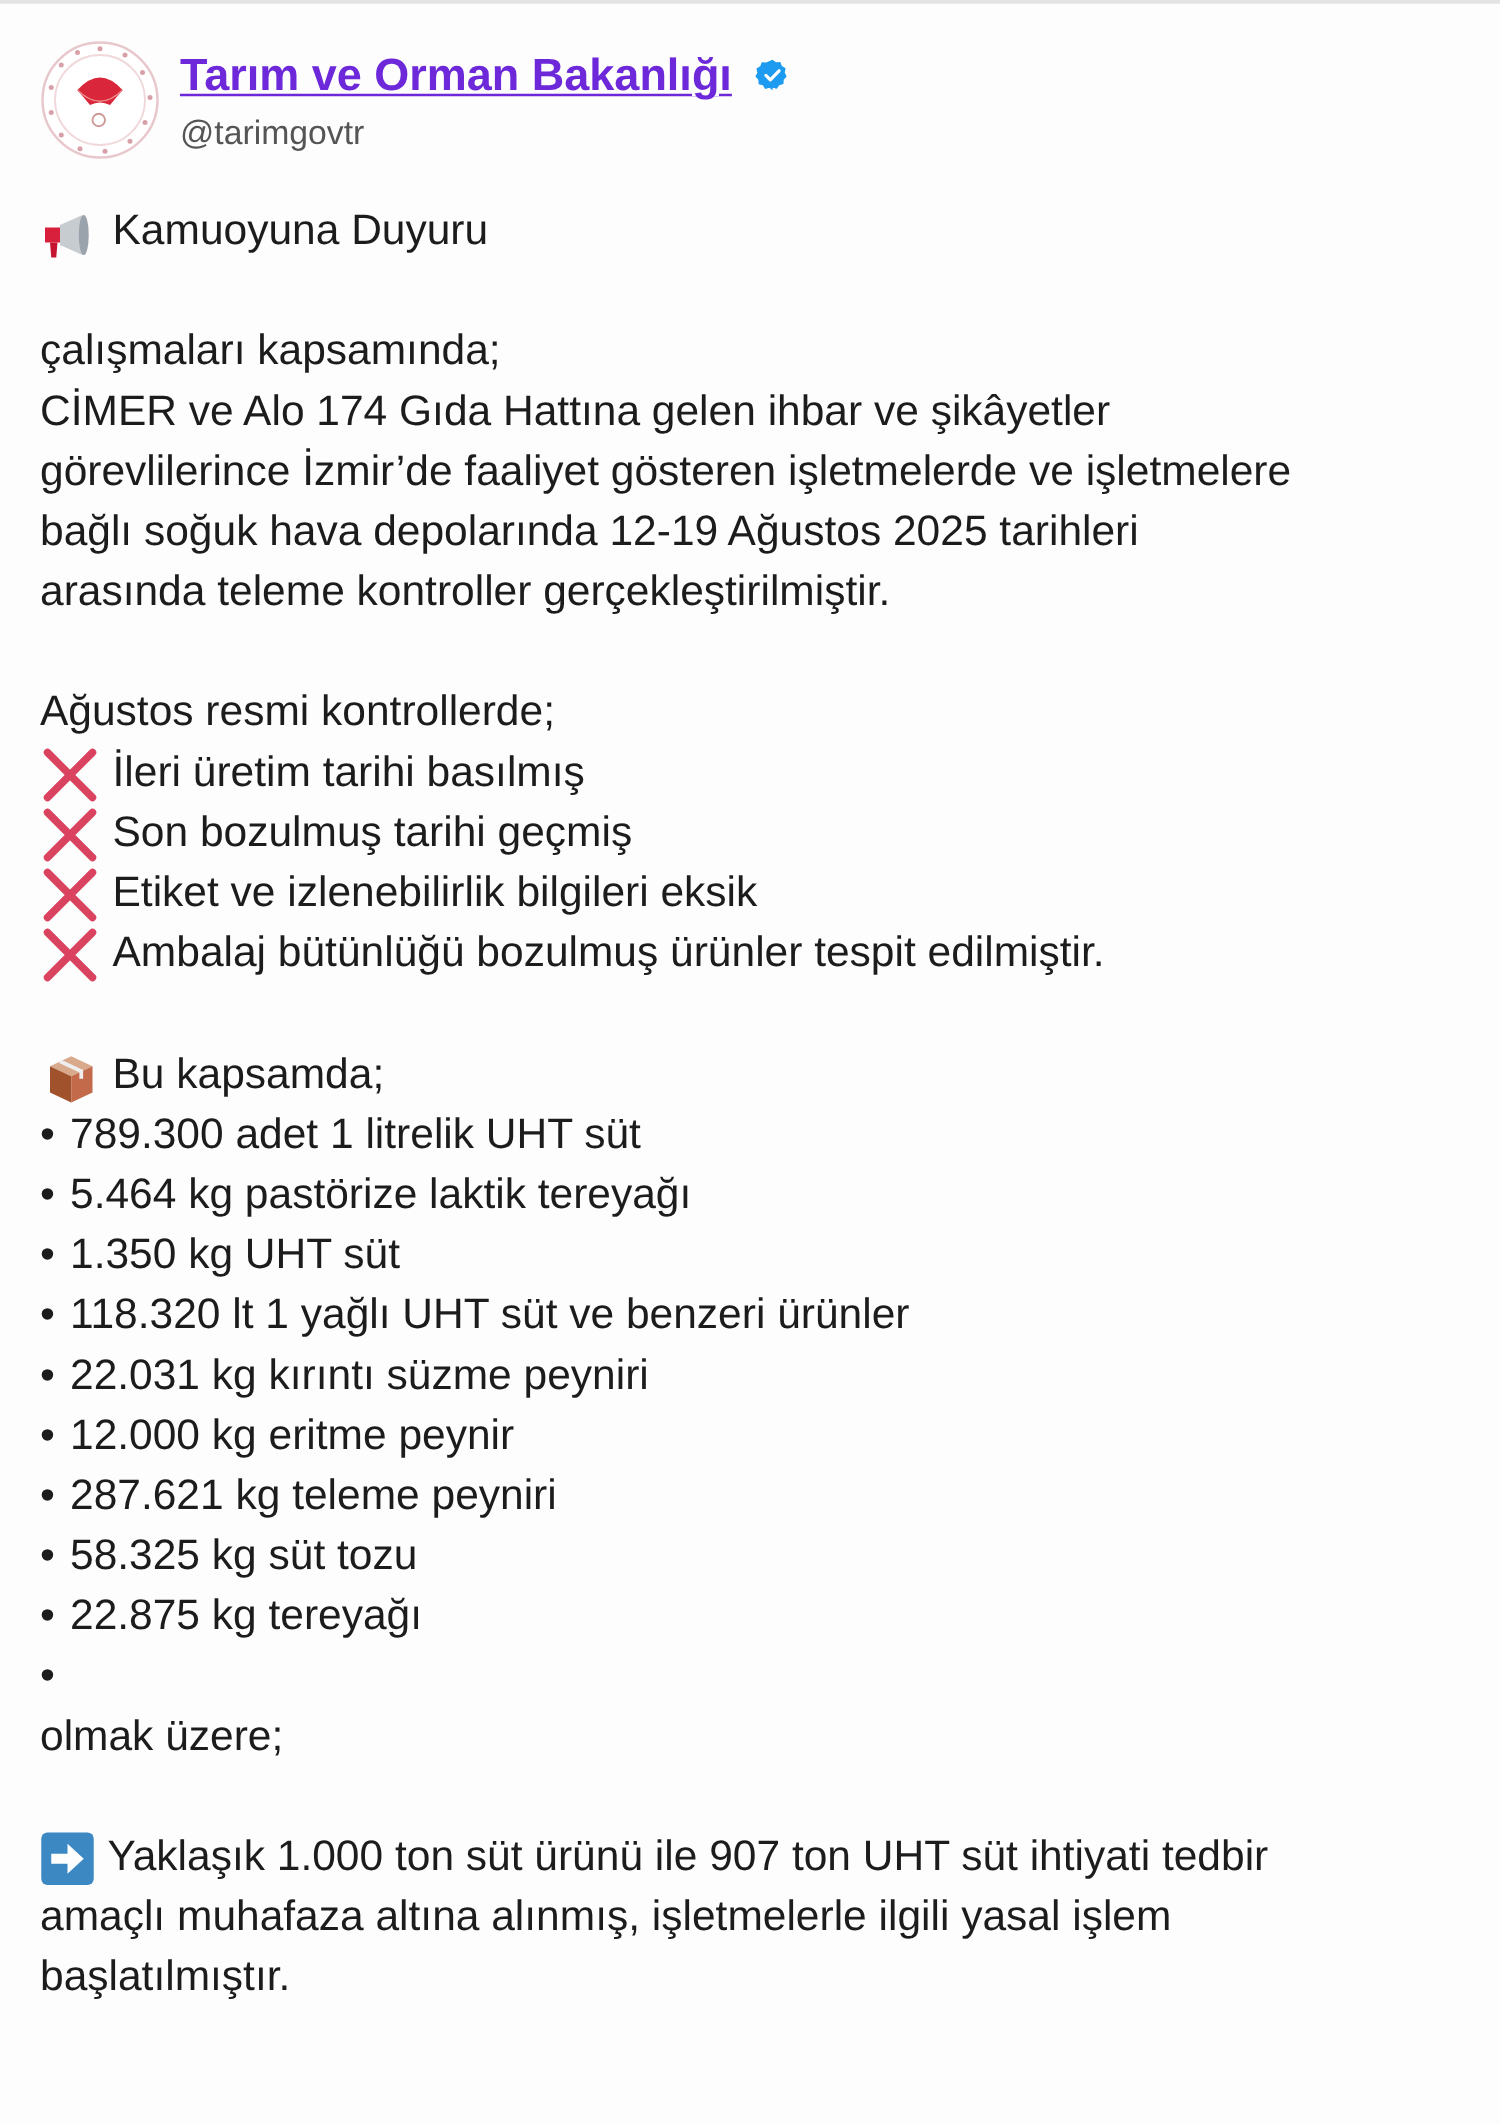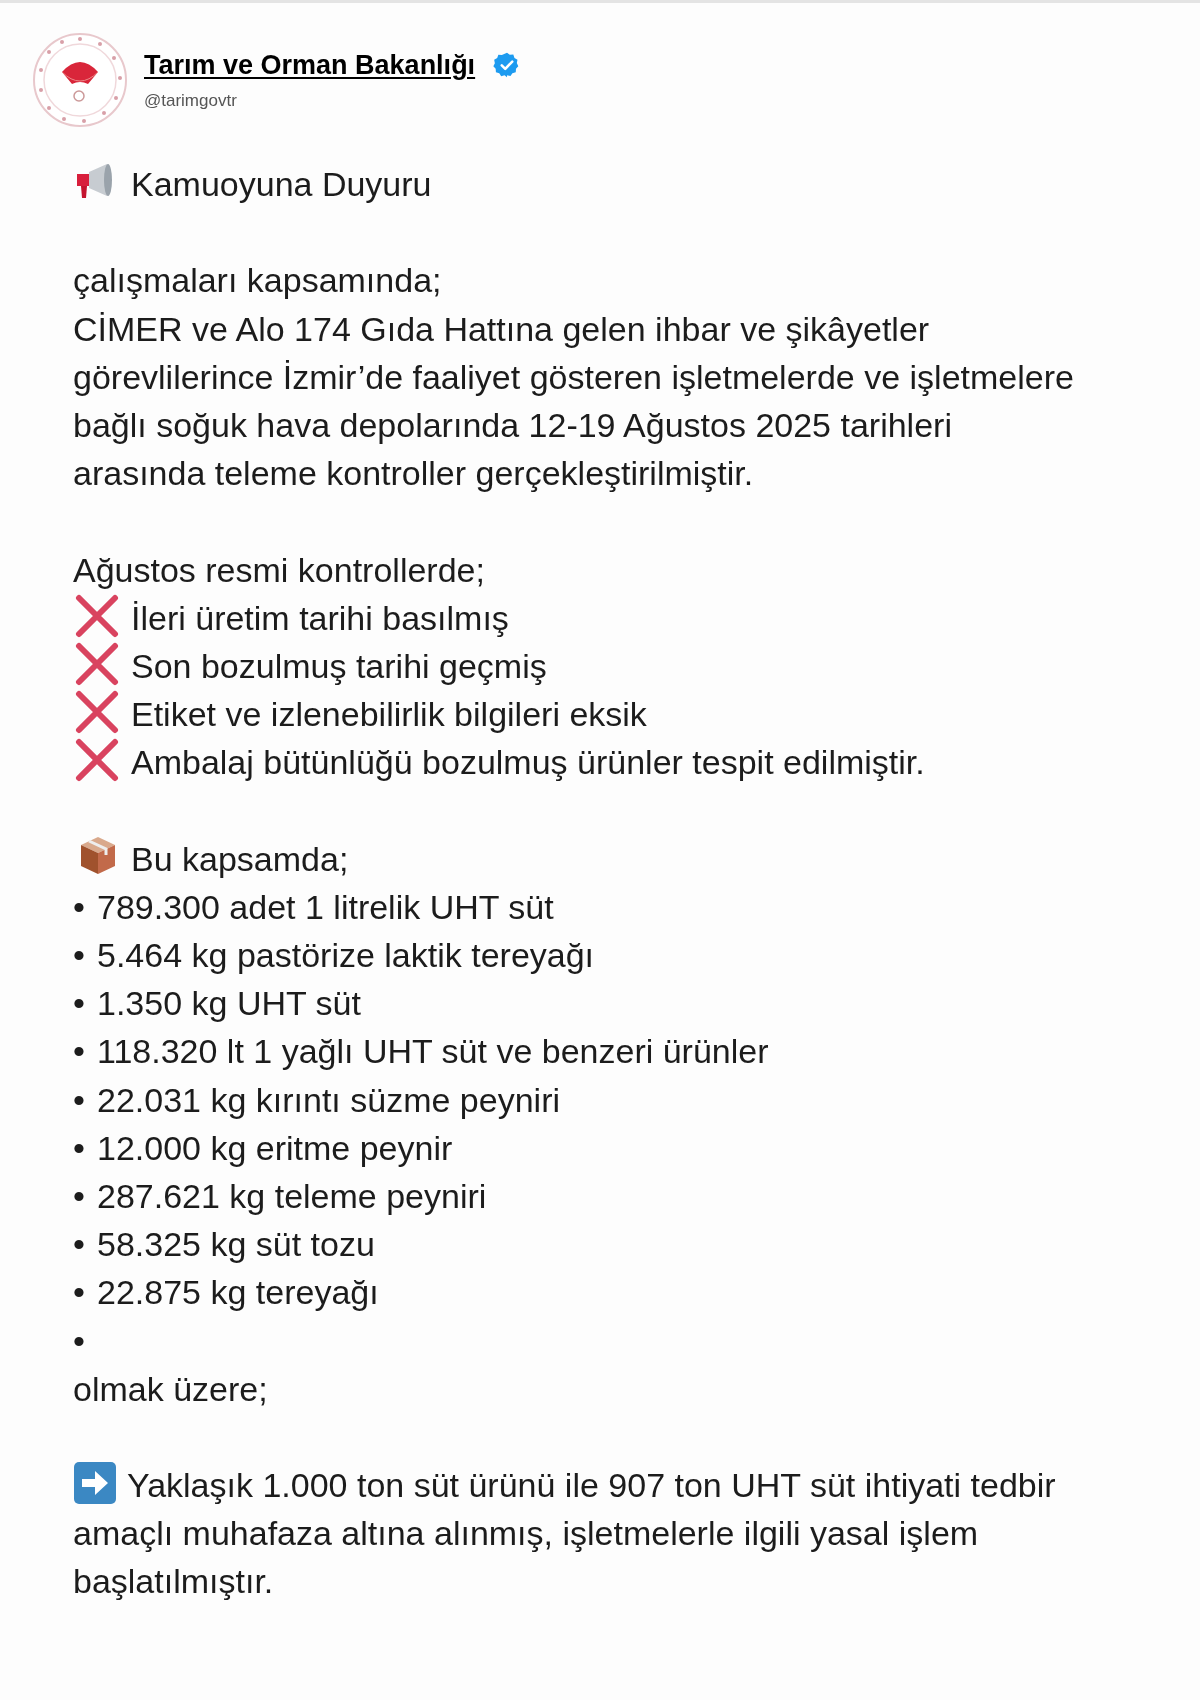--- a/index.html
+++ b/index.html
@@ -13,32 +13,32 @@
   .top-border { position: absolute; left: 0; top: 0; width: 1200px; height: 3px; background: #e4e4e4; }
   .header { position: absolute; left: 32px; top: 32px; display: flex; align-items: center; }
   .avatar {
     width: 96px; height: 96px; border-radius: 50%;
     position: relative; margin-right: 16px;
   }
   .avatar svg { width: 96px; height: 96px; display: block; }
   .ident { display: flex; flex-direction: column; }
   .name-row { display: flex; align-items: center; }
   .display-name {
-    font-size: 27px; font-weight: bold; color: #000000;
+    font-size: 36px; font-weight: bold; color: #6d28d9;
     text-decoration: underline; text-underline-offset: 3px; text-decoration-thickness: 2px;
     cursor: pointer;
   }
   .verified { width: 28px; height: 28px; margin-left: 18px; }
-  .handle { font-size: 17px; color: #555; margin-top: 10px; }
+  .handle { font-size: 27px; color: #555; margin-top: 10px; }
 
   .body-text {
     position: absolute; left: 32px; top: 160px; width: 1140px;
     font-size: 34px; line-height: 48.2px; color: #1c1c1c;
   }
-  .line { white-space: nowrap; display: flex; align-items: flex-start; height: 48.2px; margin-left: 41px; }
+  .line { white-space: nowrap; display: flex; align-items: flex-end; height: 48.2px; }
   .gap { height: 48.2px; }
   .emoji { display: inline-block; width: 50px; height: 40px; margin-right: 8px; flex: 0 0 auto; }
   .emoji svg { width: 100%; height: 100%; display: block; }
   .x-emoji { width: 48px; height: 44px; margin-right: 10px; }
   .bullet { display: inline-block; width: 24px; text-align: left; }
 </style>
 </head>
 <body>
 
 <div class="top-border"></div>

